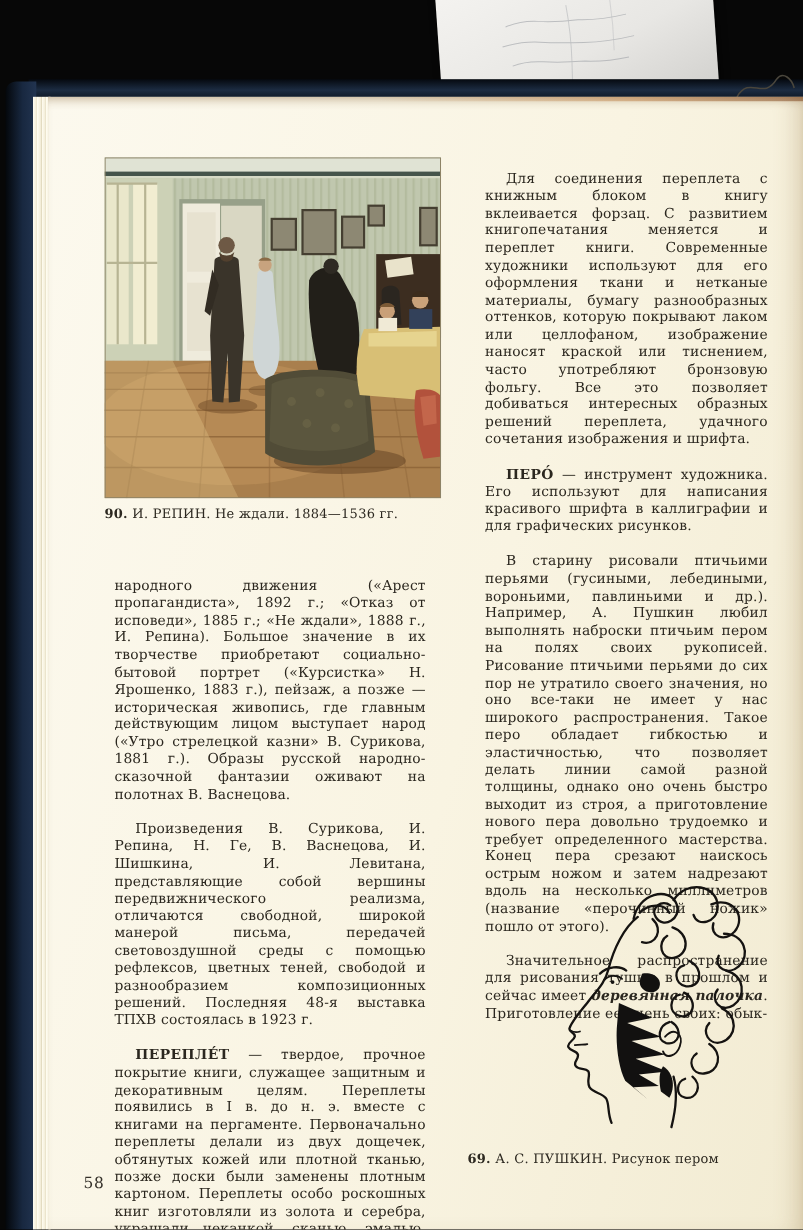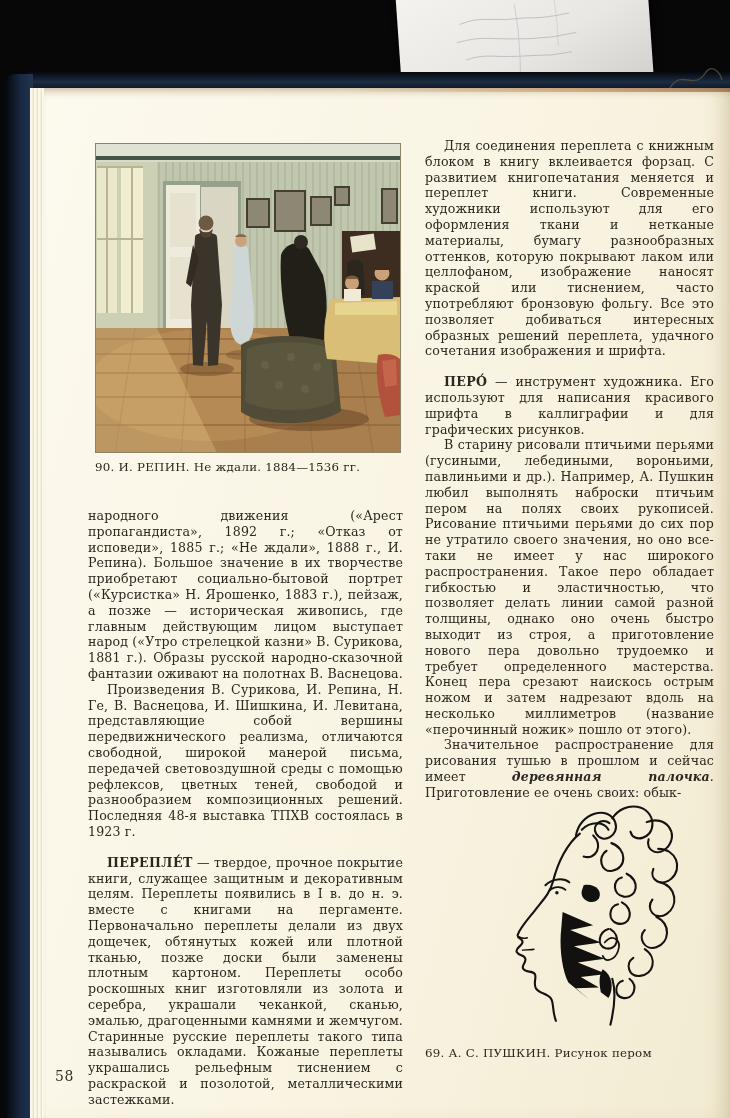--- a/index.html
+++ b/index.html
@@ -20,24 +20,24 @@
   
   .page{position:absolute;left:44px;top:88px;width:686px;height:1030px;
     background:linear-gradient(105deg,#fcf9ee 0%,#f9f4e2 55%,#f2ebd2 100%);
     box-shadow:inset 0 8px 10px -7px rgba(110,70,25,.45), inset -16px 0 22px -12px rgba(130,95,40,.28);
     color:#29251e;}
   .page .warm-top{position:absolute;left:300px;top:0;right:0;height:4px;
     background:linear-gradient(90deg,rgba(185,110,45,0) 0%,rgba(185,110,45,.4) 60%,rgba(120,60,20,.5) 100%);}
   .figure{position:absolute;}
   .figure svg{display:block;}
   .caption{position:absolute;font-size:11.8px;letter-spacing:.25px;color:#2c2820;white-space:nowrap;}
-  .caption b{font-weight:normal;text-align:right;}
+  .caption b{font-weight:bold;text-align:right;}
   .textcol{position:absolute;font-size:12.6px;line-height:15.8px;text-align:justify;
     letter-spacing:.15px;color:#2b271f;}
-  .textcol p{margin:0;}
+  .textcol p{margin:16px;}
   .textcol p.ind{text-indent:1.5em;}
   .textcol p.entry{text-indent:1.5em;margin-top:15px;}
   .term{font-weight:bold;letter-spacing:.4px;}
   .emph{font-weight:bold;font-style:italic;}
   .pagenum{position:absolute;font-size:14px;color:#35312a;letter-spacing:.5px;}
 </style>
 </head>
 <body>
 
 <div class="screen">
@@ -208,15 +208,15 @@
         <path d="M120,98 C132,96 140,104 136,112 C130,120 116,114 118,104 Z" fill="#121110"></path>
         <path d="M140,186 C150,192 152,206 146,216 L138,210 C136,200 136,192 140,186 Z" fill="#121110"></path>
       </svg>
     </div>
 
     <div class="caption" style="left:381px;top:958px;">
       <b>69.</b>
       <span>А. С. ПУШКИН. Рисунок пером</span>
     </div>
 
-    <div class="pagenum" style="left:11px;top:980px;">58</div>
+    <div class="pagenum" style="left:32px;top:980px;">58</div>
   </div>
 </div>
 
 </body></html>

